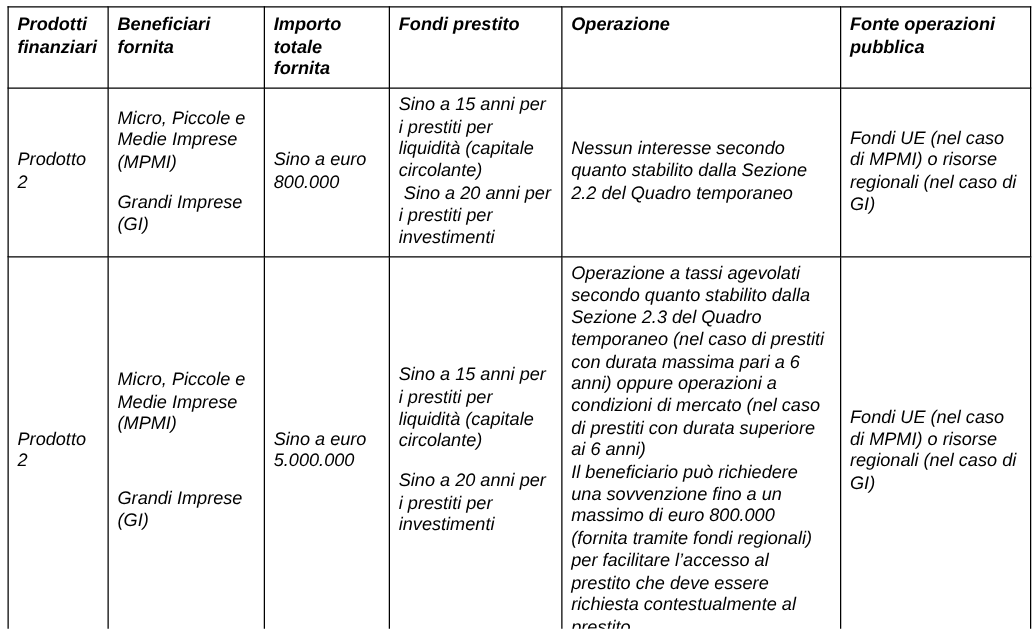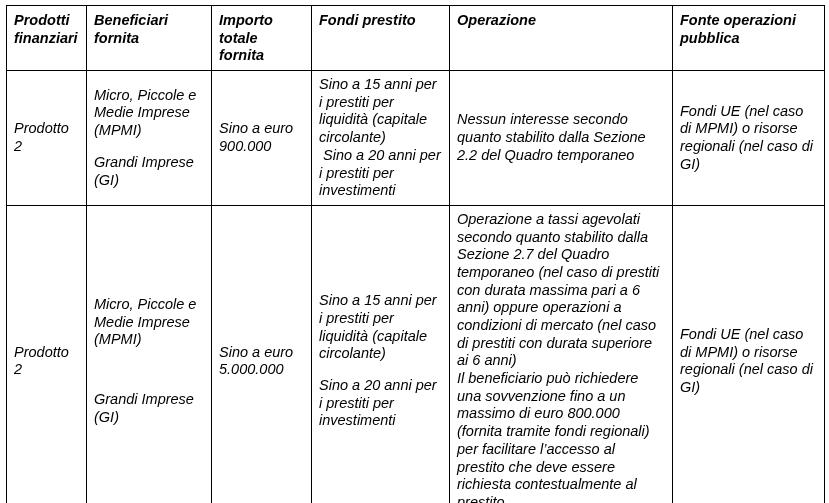--- a/index.html
+++ b/index.html
@@ -89,21 +89,21 @@
       </tr>
     </thead>
     <tbody>
 
       <tr class="row-1">
         <td>Prodotto 2</td>
         <td>
           <p class="para cell-block">Micro, Piccole e Medie Imprese (MPMI)</p>
           <p class="para cell-block">Grandi Imprese (GI)</p>
         </td>
-        <td>Sino a euro 900.000</td>
+        <td>Sino a euro 800.000</td>
         <td>
           <p class="para cell-block tight">Sino a 15 anni per i prestiti per liquidità (capitale circolante)</p>
           <p class="para cell-block tight"> Sino a 20 anni per i prestiti per investimenti</p>
         </td>
         <td>
           <p class="para cell-block">Nessun interesse secondo quanto stabilito dalla Sezione 2.2 del Quadro temporaneo</p>
         </td>
         <td>Fondi UE (nel caso di MPMI) o risorse regionali (nel caso di GI)</td>
       </tr>
 
@@ -112,21 +112,21 @@
         <td>
           <p class="para cell-block">Micro, Piccole e Medie Imprese (MPMI)</p>
           <p class="para cell-block" style="margin-top:42px;">Grandi Imprese (GI)</p>
         </td>
         <td>Sino a euro 5.000.000</td>
         <td>
           <p class="para cell-block">Sino a 15 anni per i prestiti per liquidità (capitale circolante)</p>
           <p class="para cell-block">Sino a 20 anni per i prestiti per investimenti</p>
         </td>
         <td>
-          <p class="para cell-block tight">Operazione a tassi agevolati secondo quanto stabilito dalla Sezione 2.7 del Quadro temporaneo (nel caso di prestiti con durata massima pari a 6 anni) oppure operazioni a condizioni di mercato (nel caso di prestiti con durata superiore ai 6 anni)</p>
+          <p class="para cell-block tight">Operazione a tassi agevolati secondo quanto stabilito dalla Sezione 2.3 del Quadro temporaneo (nel caso di prestiti con durata massima pari a 6 anni) oppure operazioni a condizioni di mercato (nel caso di prestiti con durata superiore ai 6 anni)</p>
           <p class="para cell-block tight">Il beneficiario può richiedere una sovvenzione fino a un massimo di euro 800.000 (fornita tramite fondi regionali) per facilitare l’accesso al prestito che deve essere richiesta contestualmente al prestito</p>
         </td>
         <td>Fondi UE (nel caso di MPMI) o risorse regionali (nel caso di GI)</td>
       </tr>
 
     </tbody>
   </table>
 
 </div>
 

